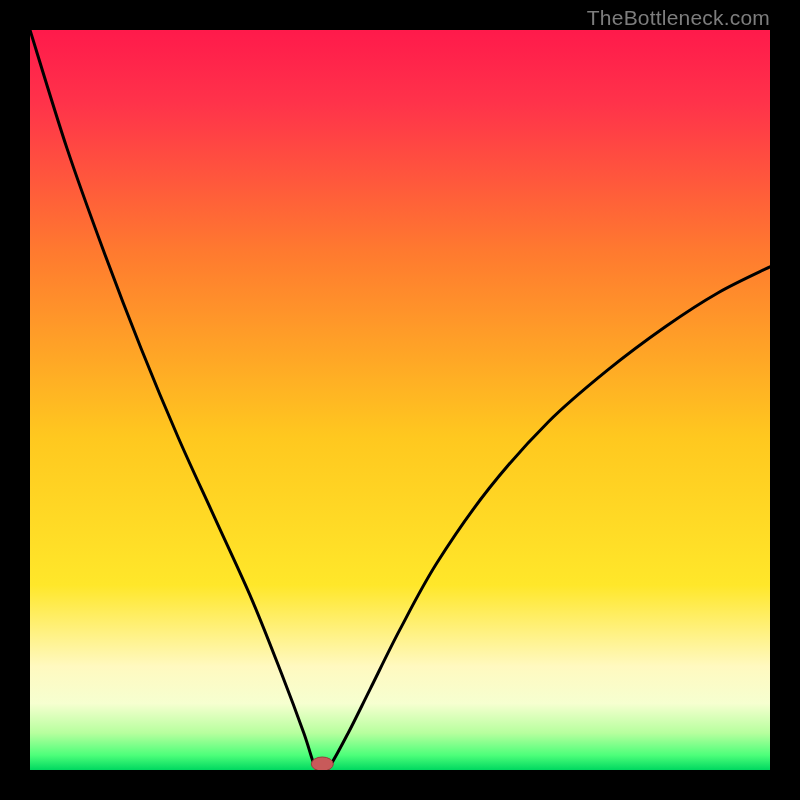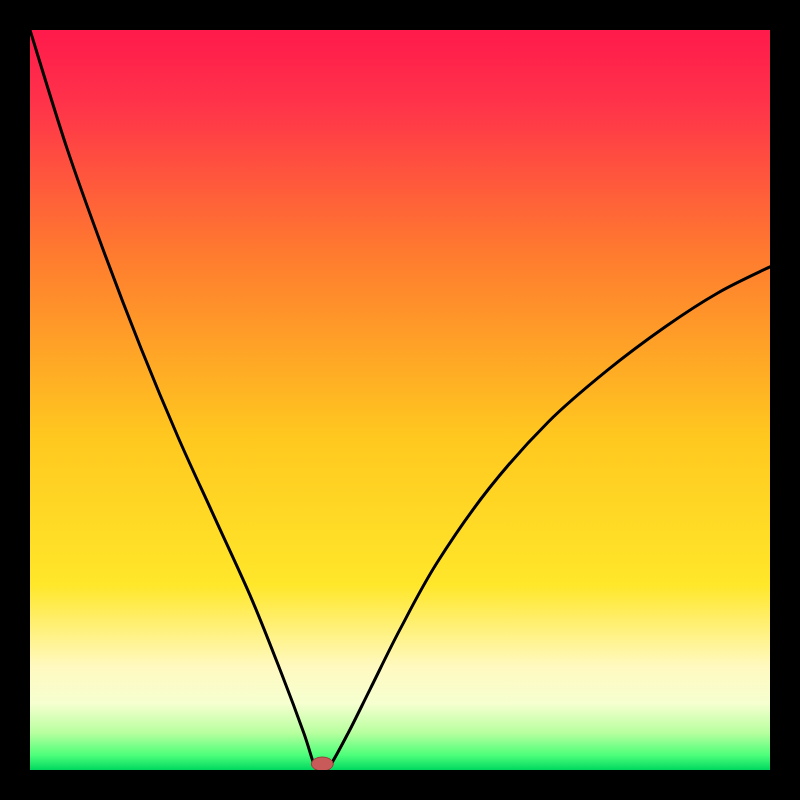--- a/index.html
+++ b/index.html
@@ -37,20 +37,21 @@
     font-size: 21px;
     letter-spacing: 0.2px;
     font-weight: 400;
   }
 </style>
 </head>
 <body>
 
 <div class="frame">
 
+  <div class="watermark">TheBottleneck.com</div>
 
   <div class="plot">
     <svg id="plot-svg" width="740" height="740" viewBox="0 0 740 740">
       <defs>
         <linearGradient id="bg-grad" x1="0" y1="0" x2="0" y2="1">
           <stop id="g0" offset="0%" stop-color="#ff1a4b"></stop>
           <stop id="g1" offset="10%" stop-color="#ff334a"></stop>
           <stop id="g2" offset="30%" stop-color="#ff7a2f"></stop>
           <stop id="g3" offset="55%" stop-color="#ffc81f"></stop>
           <stop id="g4" offset="75%" stop-color="#ffe72a"></stop>

